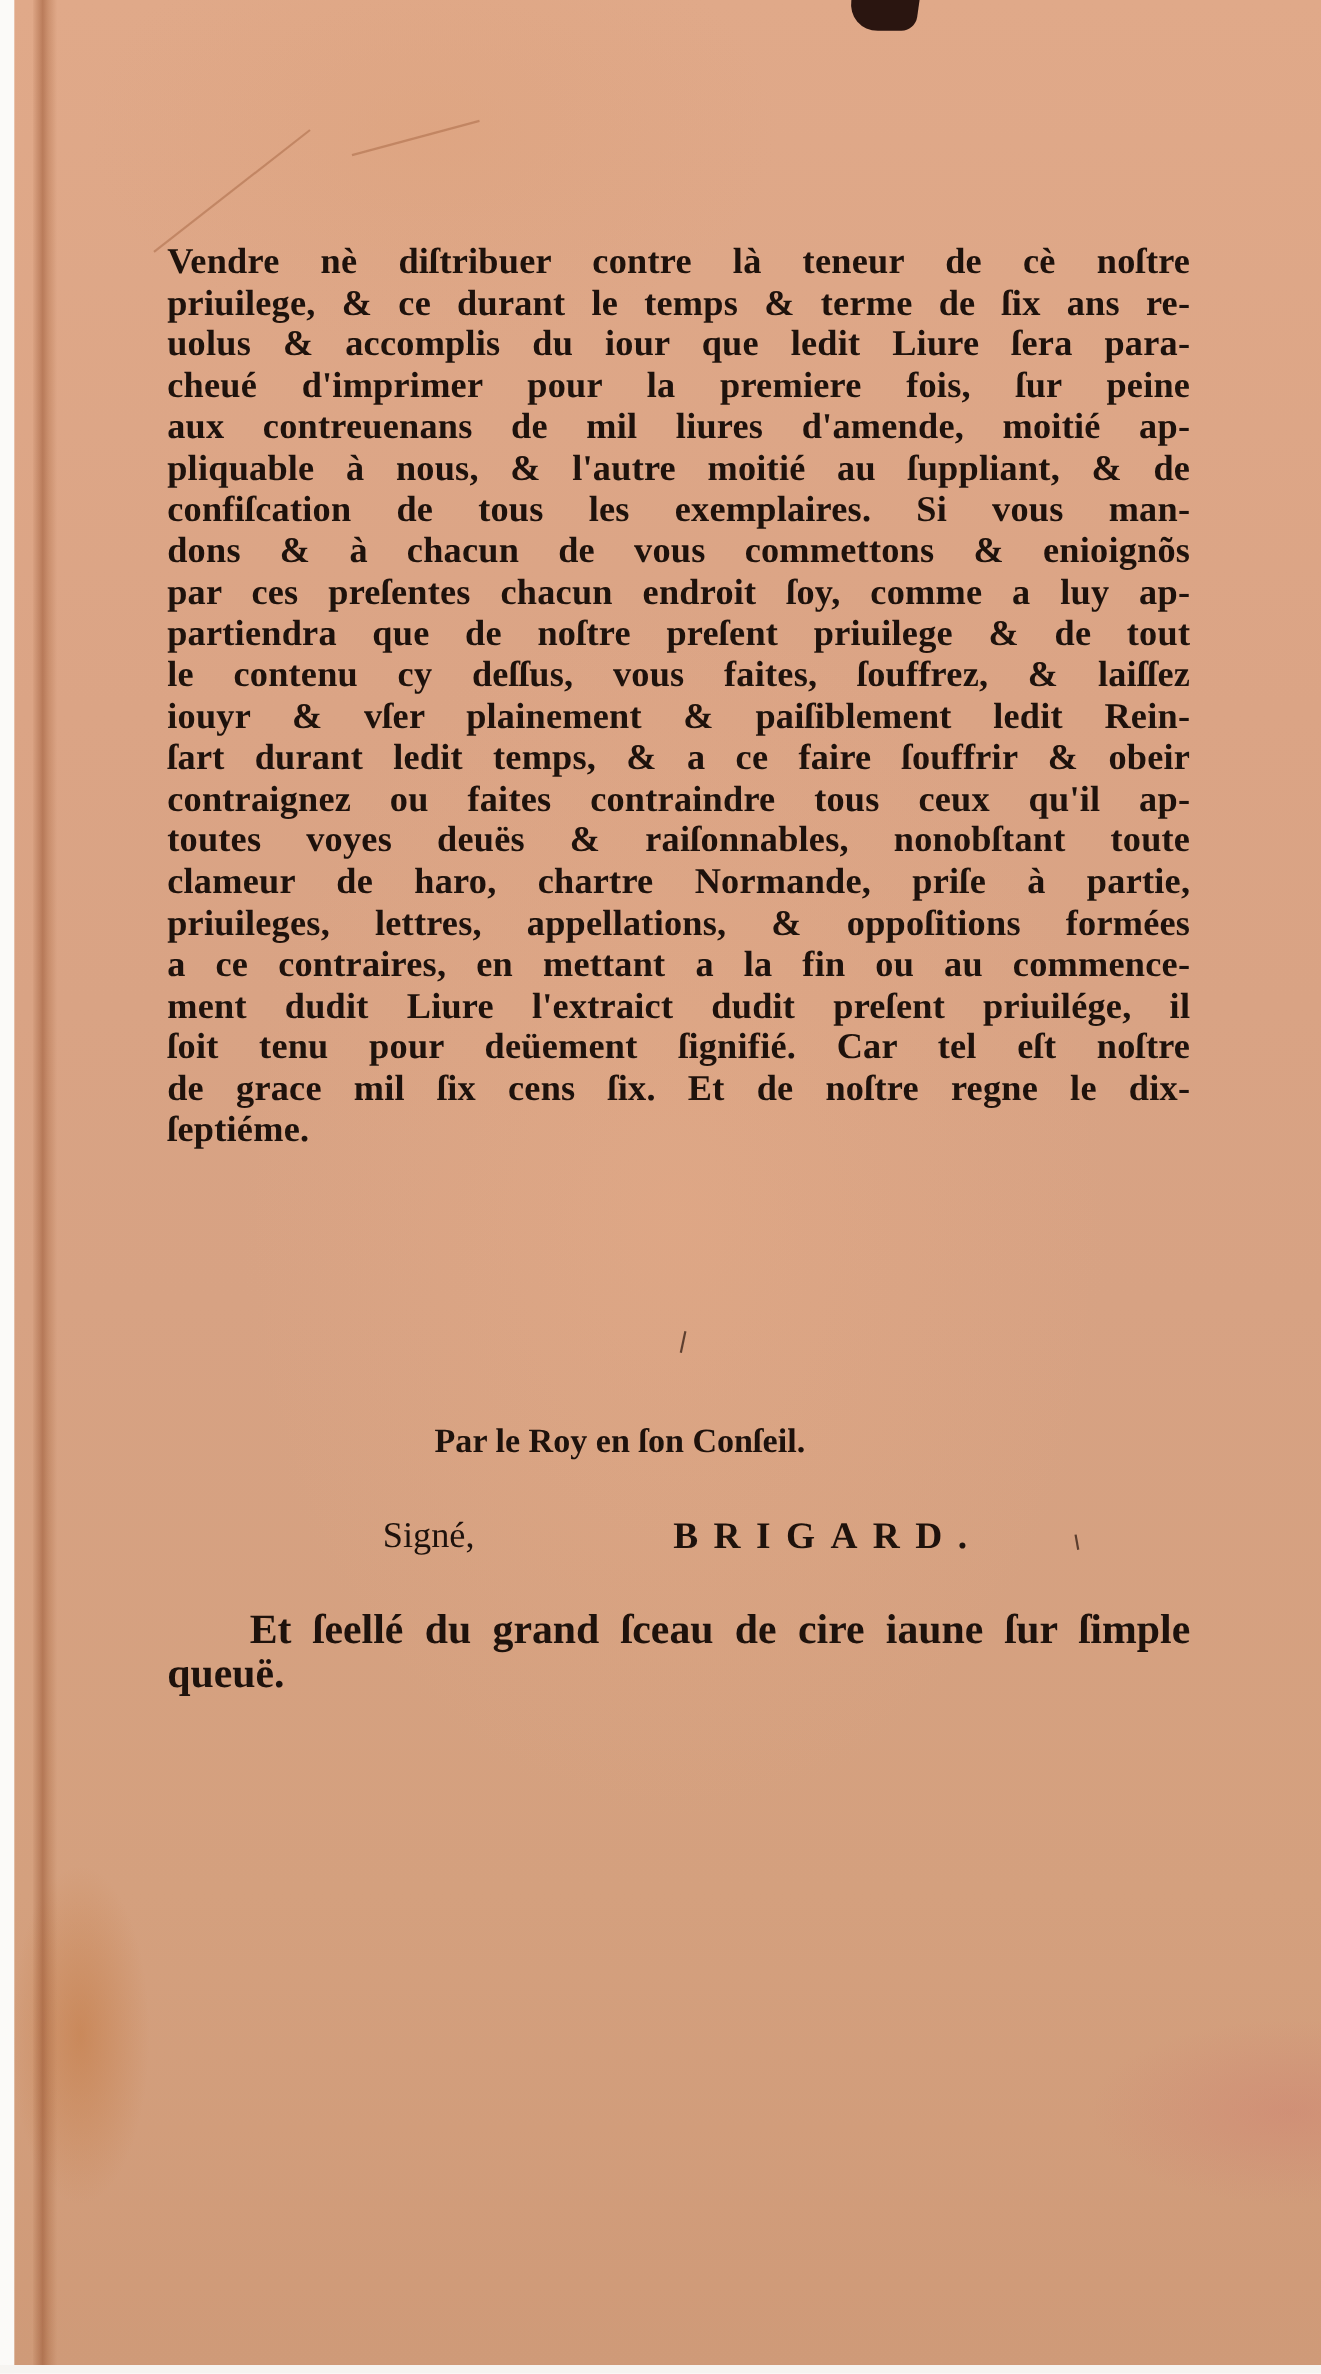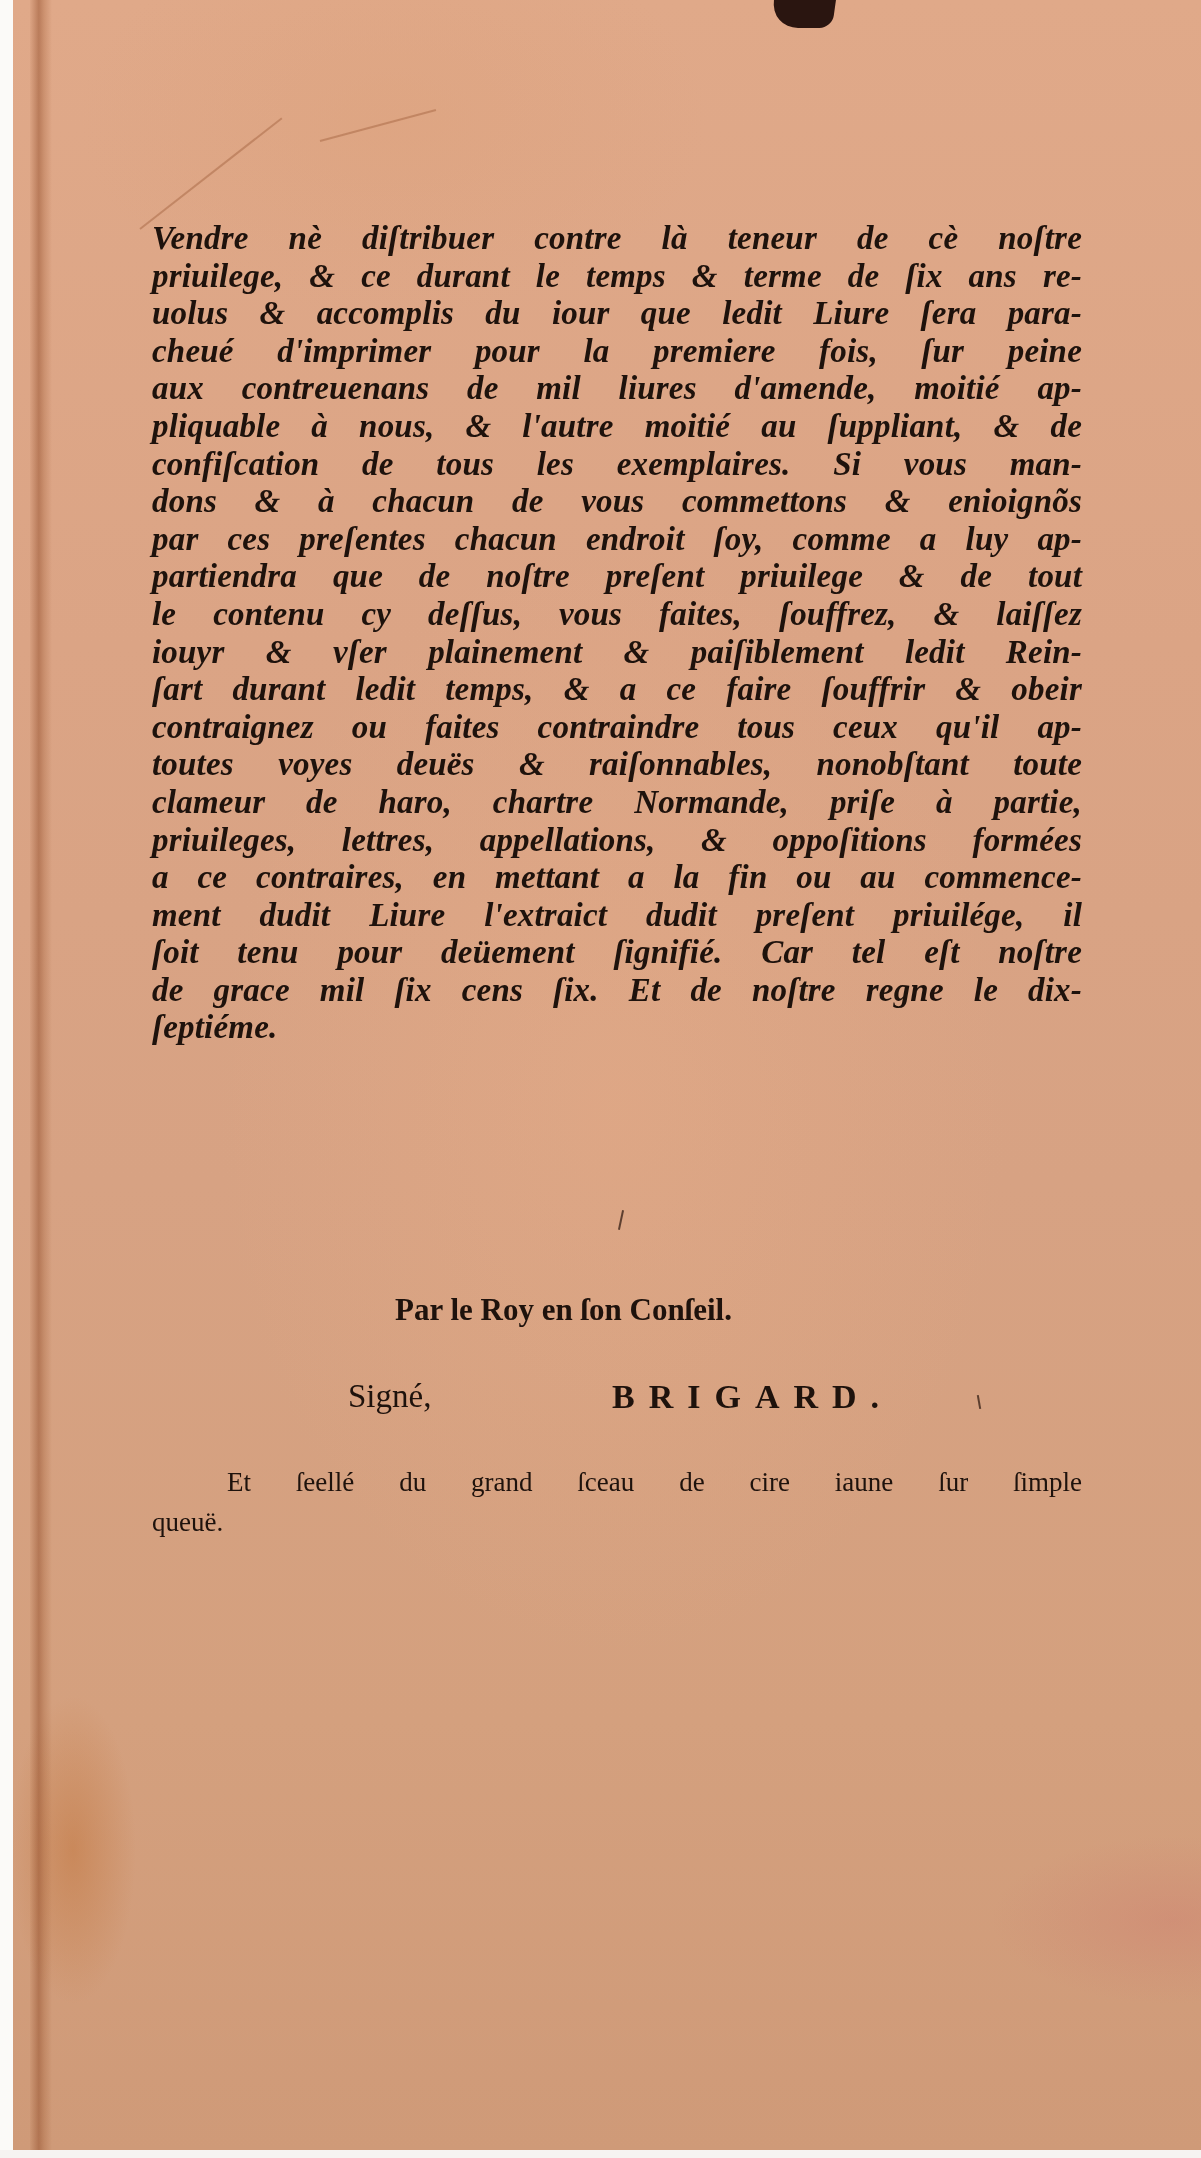--- a/index.html
+++ b/index.html
@@ -73,21 +73,20 @@
       font-size: 33px;
       letter-spacing: 0.2px;
     }
     .body-line {
       height: 37.6px;
       line-height: 37.6px;
       white-space: nowrap;
       text-align: justify;
       text-align-last: justify;
       width: 930px;
-      font-style: italic;
     }
     .body-line.last {
       text-align-last: left;
     }
     .signoff-council {
       position: absolute;
       left: 395px;
       top: 1292px;
       font-family: "Liberation Serif", "DejaVu Serif", serif;
       font-weight: bold;
@@ -115,22 +114,22 @@
       color: #1e120c;
       letter-spacing: 14px;
       white-space: nowrap;
     }
     .seal-para {
       position: absolute;
       left: 152px;
       top: 1462px;
       width: 930px;
       font-family: "Liberation Serif", "DejaVu Serif", serif;
-      font-weight: normal;
-      font-size: 27px;
+      font-weight: bold;
+      font-size: 38px;
       color: #1e120c;
     }
     .seal-line-1 {
       padding-left: 75px;
       height: 40px;
       line-height: 40px;
       white-space: nowrap;
       text-align: justify;
       text-align-last: justify;
       width: 855px;

